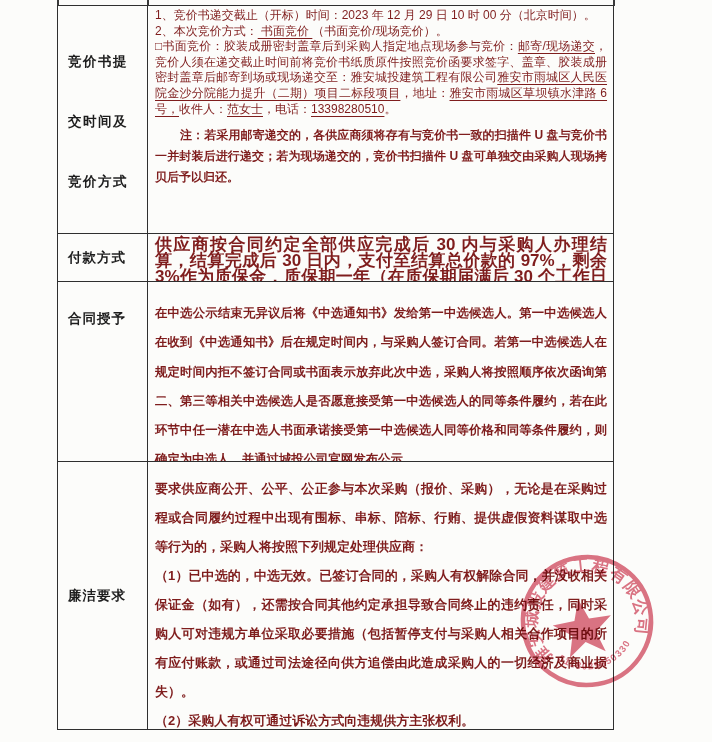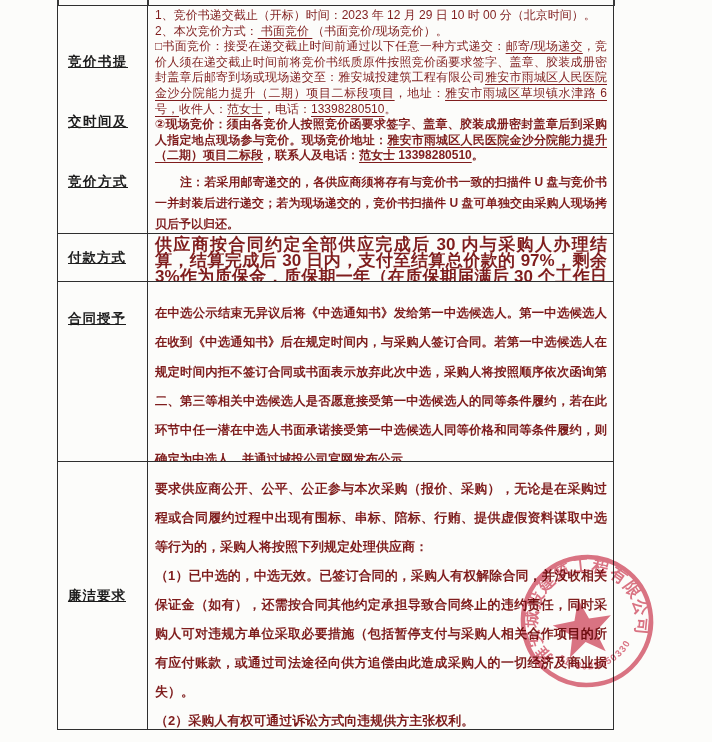--- a/index.html
+++ b/index.html
@@ -20,21 +20,20 @@
     display:grid;
     grid-template-columns:90px 1fr;
     grid-template-rows:227px 48px 180px 1fr;
     background:transparent;
   }
   .hcell,.ccell{box-sizing:border-box;overflow:hidden;}
   .hcell{
     border-right:1.6px solid #2f2f2f;
     font-weight:700;font-size:13.5px;letter-spacing:1.5px;
     color:#1d1d1d;
-    text-decoration:underline;
   }
   .rowline{border-top:1.6px solid #2f2f2f;}
   .hcell.r1{padding:26px 7px 0 10px;line-height:60px;}
   .hcell.r2{display:flex;align-items:center;padding-left:10px;letter-spacing:1px;}
   .hcell.r3{padding:28px 0 0 10px;letter-spacing:1px;}
   .hcell.r4{display:flex;align-items:center;padding-left:10px;letter-spacing:1px;}
 
   .ccell{padding:2px 6px 0 7px;text-align:justify;color:#7f1d1d;}
   .ccell p{margin:0;}
   .ccell .u{text-decoration:underline;text-underline-offset:3px;text-decoration-thickness:1px;}
@@ -60,22 +59,21 @@
   <div class="stub s1"></div>
   <div class="stub s2"></div>
   <div class="stub s3"></div>
 
   <div class="doc-table">
 
     <div class="hcell r1">竞价书提交时间及竞价方式</div>
     <div class="ccell r1">
         <p><span>1、竞价书递交截止（开标）时间：2023 年 12 月 29 日 10 时 00 分（北京时间）。</span></p>
         <p><span>2、本次竞价方式：</span><span class="u"> 书面竞价 </span><span>（书面竞价/现场竞价）。</span></p>
-        <p><span>□书面竞价：接受在递交截止时间前通过以下任意一种方式递交：</span><span class="u">邮寄/现场递交</span><span>，竞价人须在递交截止时间前将竞价书纸质原件按照竞价函要求签字、盖章、胶装成册密封盖章后邮寄到场或现场递交至：雅安城投建筑工程有限公司</span><span class="u">雅安市雨城区人民医院金沙分院能力提升（二期）项目二标段项目</span><span>，地址：</span><span class="u">雅安市雨城区草坝镇水津路 6 号，</span><span>收件人：</span><span class="u">范女士</span><span>，电话：</span><span class="u">13398280510</span><span>。</span></p>
-        <p class="bold"><span>②现场竞价：须由各竞价人按照竞价函要求签字、盖章、胶装成册密封盖章后到采购人指定地点现场参与竞价。现场竞价地址：</span><span class="u">雅安市雨城区人民医院金沙分院能力提升（二期）项目二标段</span><span>，联系人及电话：</span><span class="u">范女士 13398280510</span><span>。</span></p>
+        <p><span>□书面竞价：胶装成册密封盖章后到采购人指定地点现场参与竞价：</span><span class="u">邮寄/现场递交</span><span>，竞价人须在递交截止时间前将竞价书纸质原件按照竞价函要求签字、盖章、胶装成册密封盖章后邮寄到场或现场递交至：雅安城投建筑工程有限公司</span><span class="u">雅安市雨城区人民医院金沙分院能力提升（二期）项目二标段项目</span><span>，地址：</span><span class="u">雅安市雨城区草坝镇水津路 6 号，</span><span>收件人：</span><span class="u">范女士</span><span>，电话：</span><span class="u">13398280510</span><span>。</span></p>
         <p class="bold indent note"><span>注：若采用邮寄递交的，各供应商须将存有与竞价书一致的扫描件 U 盘与竞价书一并封装后进行递交；若为现场递交的，竞价书扫描件 U 盘可单独交由采购人现场拷贝后予以归还。</span></p>
       </div>
 
     <div class="hcell r2 rowline">付款方式</div>
     <div class="ccell r2 rowline">
         <p><span>供应商按合同约定全部供应完成后 30 内与采购人办理结算，结算完成后 30 日内，支付至结算总价款的 97%，剩余 3%作为质保金，质保期一年（在质保期届满后 30 个工作日内无息支付给乙方，乙方应向甲方递交退还申请资料）。</span></p>
       </div>
 
     <div class="hcell r3 rowline">合同授予</div>
     <div class="ccell r3 rowline">

